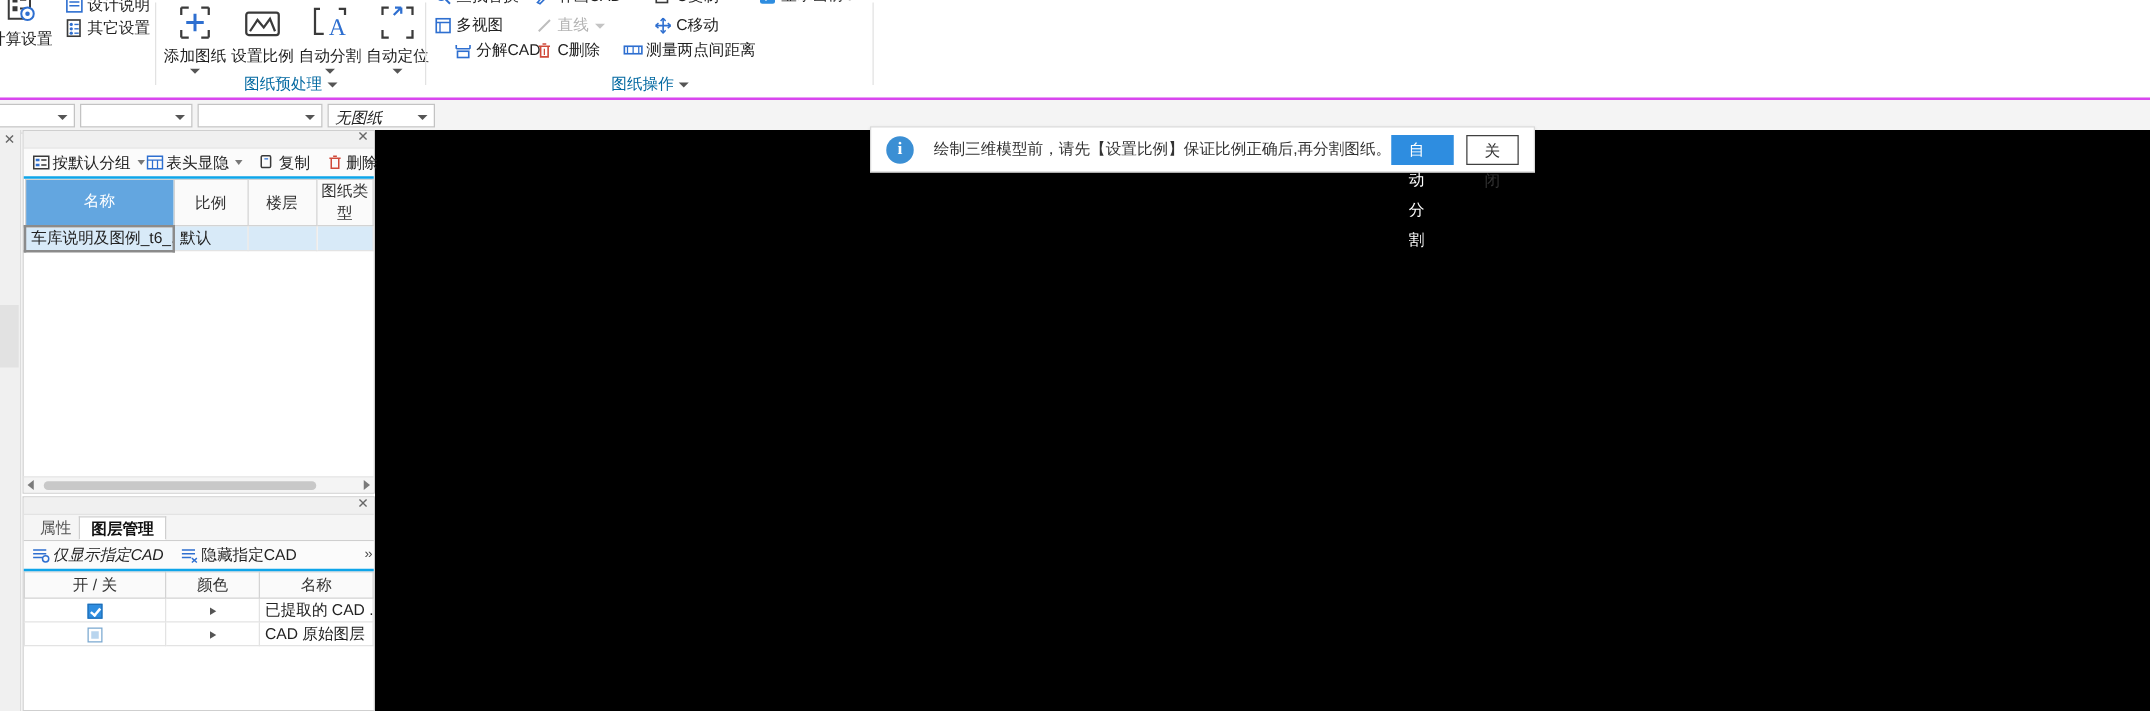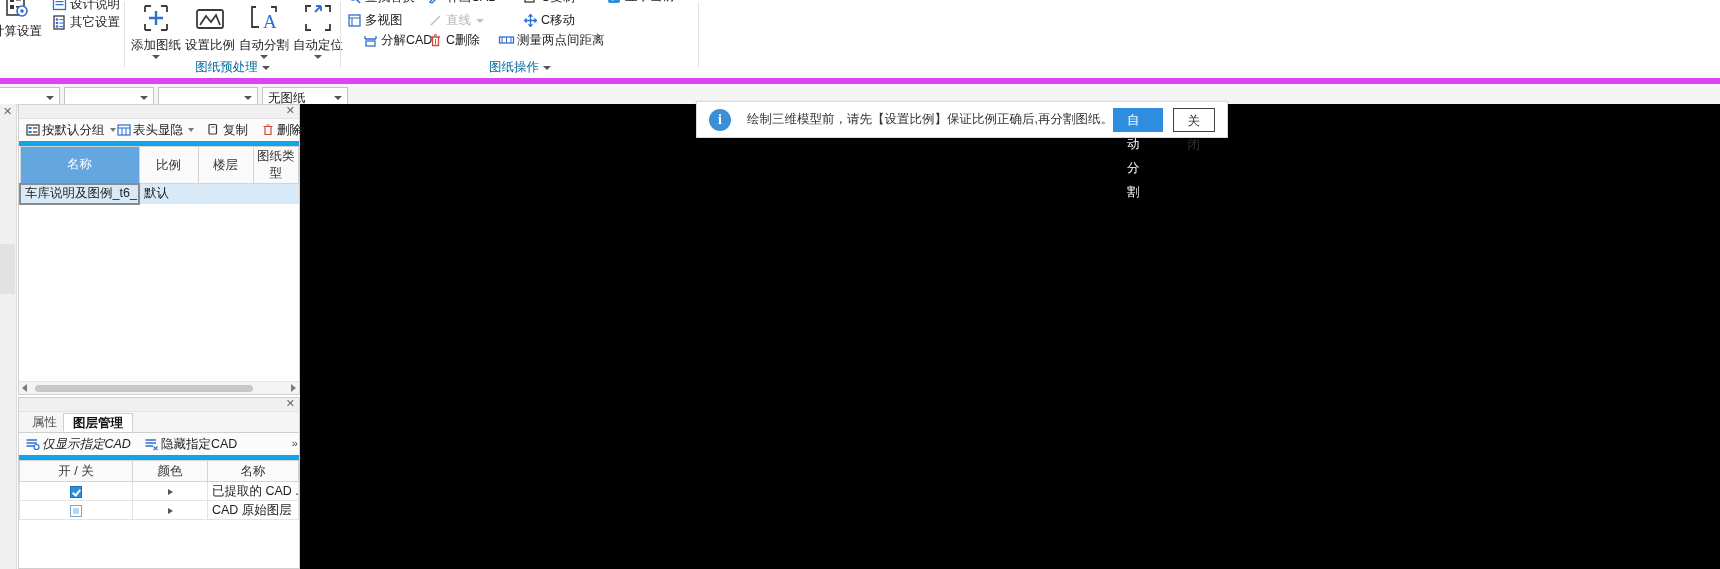--- a/index.html
+++ b/index.html
@@ -29,21 +29,21 @@
   .smbtn{position:absolute;height:21px;display:flex;align-items:center;white-space:nowrap;cursor:default;}
   .smbtn .sico{width:19px;height:18px;flex:0 0 19px;display:flex;align-items:center;justify-content:center;}
   .smbtn .slabel{font-size:12.5px;color:#222;margin-left:1px;}
   .smbtn.dim .slabel{color:#b4b4b4;}
   .sm-drop{margin-left:5px;width:0;height:0;border-left:4px solid transparent;border-right:4px solid transparent;border-top:4px solid #777;}
 
   .chk-blue{width:12px;height:12px;background:#2e8de0;border-radius:2px;position:relative;flex:0 0 12px;}
   .chk-blue:after{content:"";position:absolute;left:3px;top:1px;width:3px;height:6px;border:solid #fff;border-width:0 2px 2px 0;transform:rotate(40deg);}
 
   
-  .selbar{position:absolute;left:0;top:78px;width:1720px;height:26px;background:#f4f4f4;border-top:6px solid #d946ef;border-bottom:1px solid #d6d6d6;}
+  .selbar{position:absolute;left:0;top:78px;width:1720px;height:26px;background:#f4f4f4;border-top:2px solid #d946ef;border-bottom:1px solid #d6d6d6;font-style:italic;}
   .combo{position:absolute;top:3px;height:19px;background:#fff;border:1px solid #c3c3c3;box-sizing:border-box;}
   .combo .ctext{position:absolute;left:5px;top:2px;font-size:12.5px;color:#222;white-space:nowrap;}
   .combo .carrow{position:absolute;right:5px;top:8px;width:0;height:0;border-left:4px solid transparent;border-right:4px solid transparent;border-top:4px solid #555;}
 
   .promo{position:absolute;right:0;top:80px;height:22px;display:flex;align-items:center;white-space:nowrap;font-size:12.5px;}
   .promo .ptxt{color:#c8881b;}
   .promo .bell{color:#f0b400;font-size:13px;margin-right:4px;}
   .promo .vbtn{margin-left:10px;color:#2e77d0;}
 
   
@@ -55,21 +55,21 @@
   .leftrail .railtab{position:absolute;left:0;top:140px;width:15px;height:50px;background:#e2e2e2;}
 
   .panel{position:absolute;background:#ffffff;border:1px solid #cfcfcf;box-sizing:border-box;}
   .panel-hdr{position:relative;height:13px;background:#f0f0f0;border-bottom:1px solid #e3e3e3;}
   .panel-hdr .x{position:absolute;right:4px;top:-1px;font-size:11px;color:#666;line-height:13px;}
 
   .tabs{position:relative;height:20px;background:#f5f5f5;border-bottom:1px solid #cfcfcf;}
   .tab{position:absolute;top:1px;height:19px;line-height:19px;padding:0 9px;font-size:12.5px;color:#555;box-sizing:border-box;}
   .tab.active{background:#ffffff;border:1px solid #cfcfcf;border-bottom:1px solid #ffffff;color:#111;font-weight:bold;}
 
-  .ptool{position:relative;height:22px;background:#fbfbfb;border-bottom:5px solid #0ea5e9;}
+  .ptool{position:relative;height:22px;background:#fbfbfb;border-bottom:2px solid #0ea5e9;}
   .ptool .tb{position:absolute;top:2px;height:18px;display:flex;align-items:center;white-space:nowrap;}
   .ptool .tb .tico{width:17px;height:16px;display:flex;align-items:center;justify-content:center;flex:0 0 17px;}
   .ptool .tb .tlabel{font-size:12.5px;color:#222;margin-left:1px;}
   .ptool .tdrop{width:0;height:0;border-left:3.5px solid transparent;border-right:3.5px solid transparent;border-top:4px solid #777;margin-left:5px;}
   .ptool .more{position:absolute;right:2px;top:4px;font-size:11px;color:#444;letter-spacing:-1px;}
 
   table.grid{border-collapse:collapse;table-layout:fixed;font-size:12.5px;}
   table.grid th{height:18px;font-weight:normal;border:1px solid #d3d3d3;background:#fafafa;color:#333;text-align:center;}
   table.grid th.sel{background:#63a6e0;color:#ffffff;}
   table.grid td{height:18px;border:1px solid #e3e3e3;background:#ffffff;padding:0 4px;color:#222;overflow:hidden;white-space:nowrap;}

